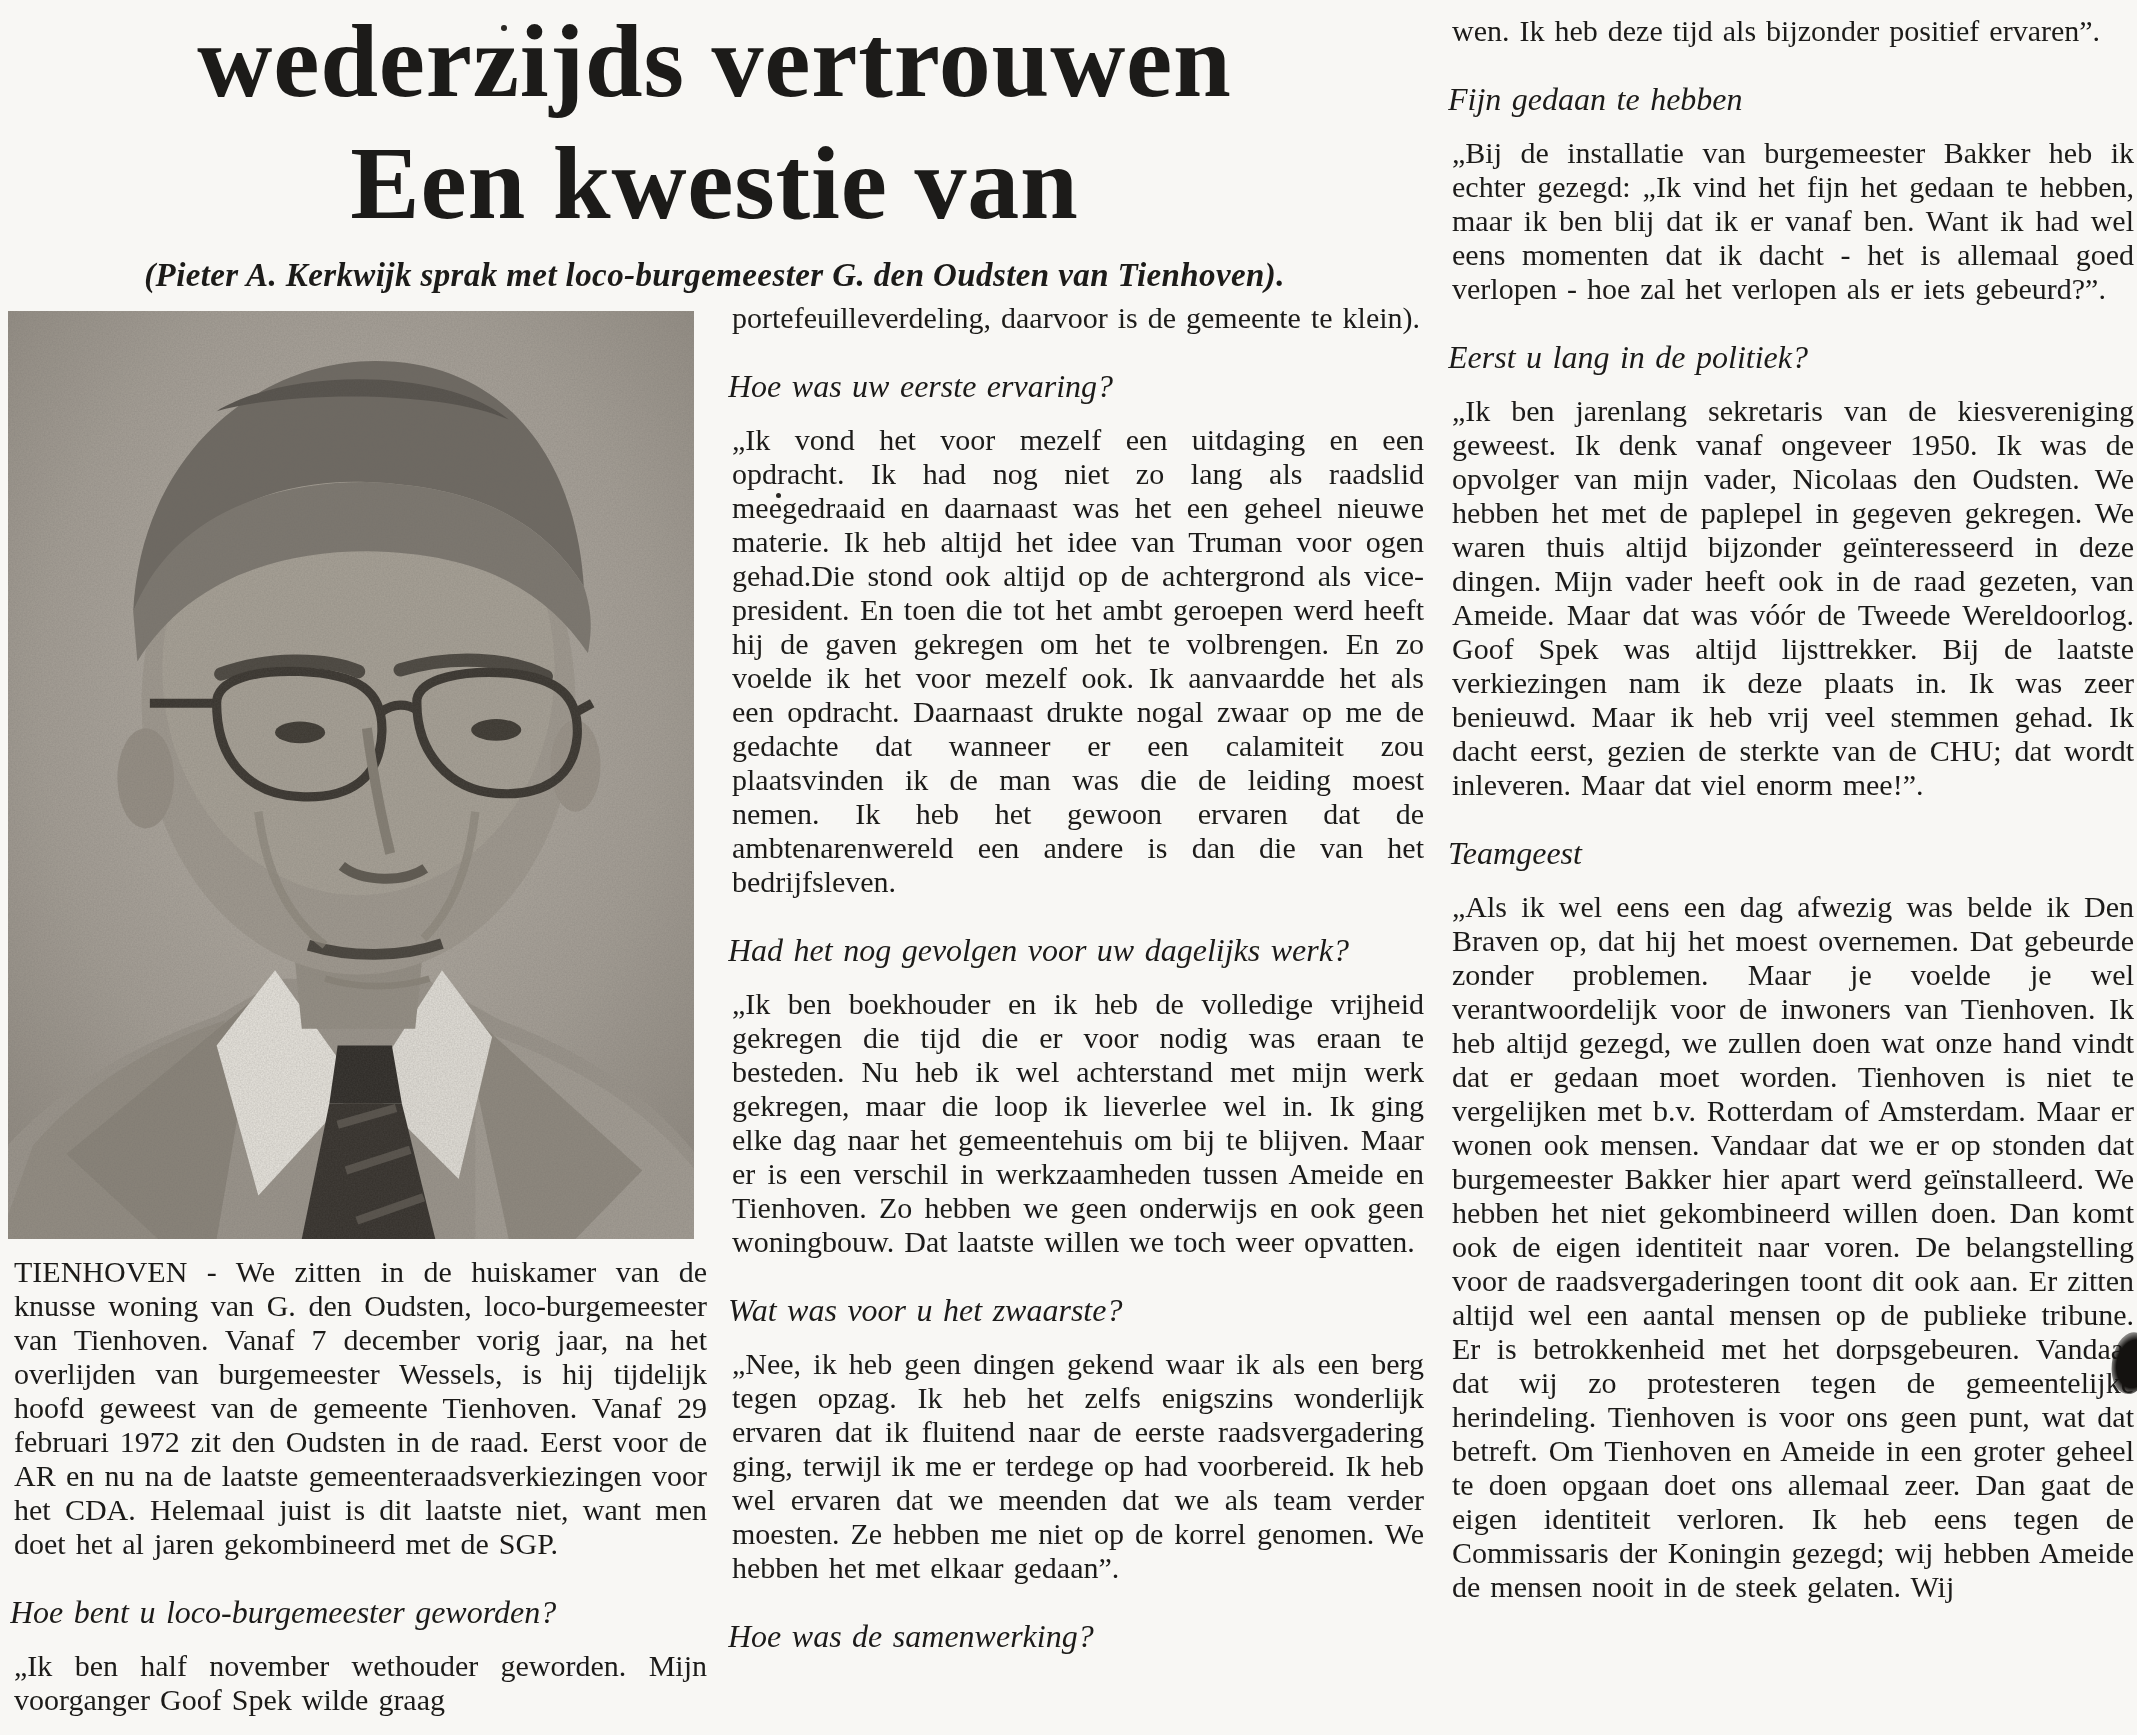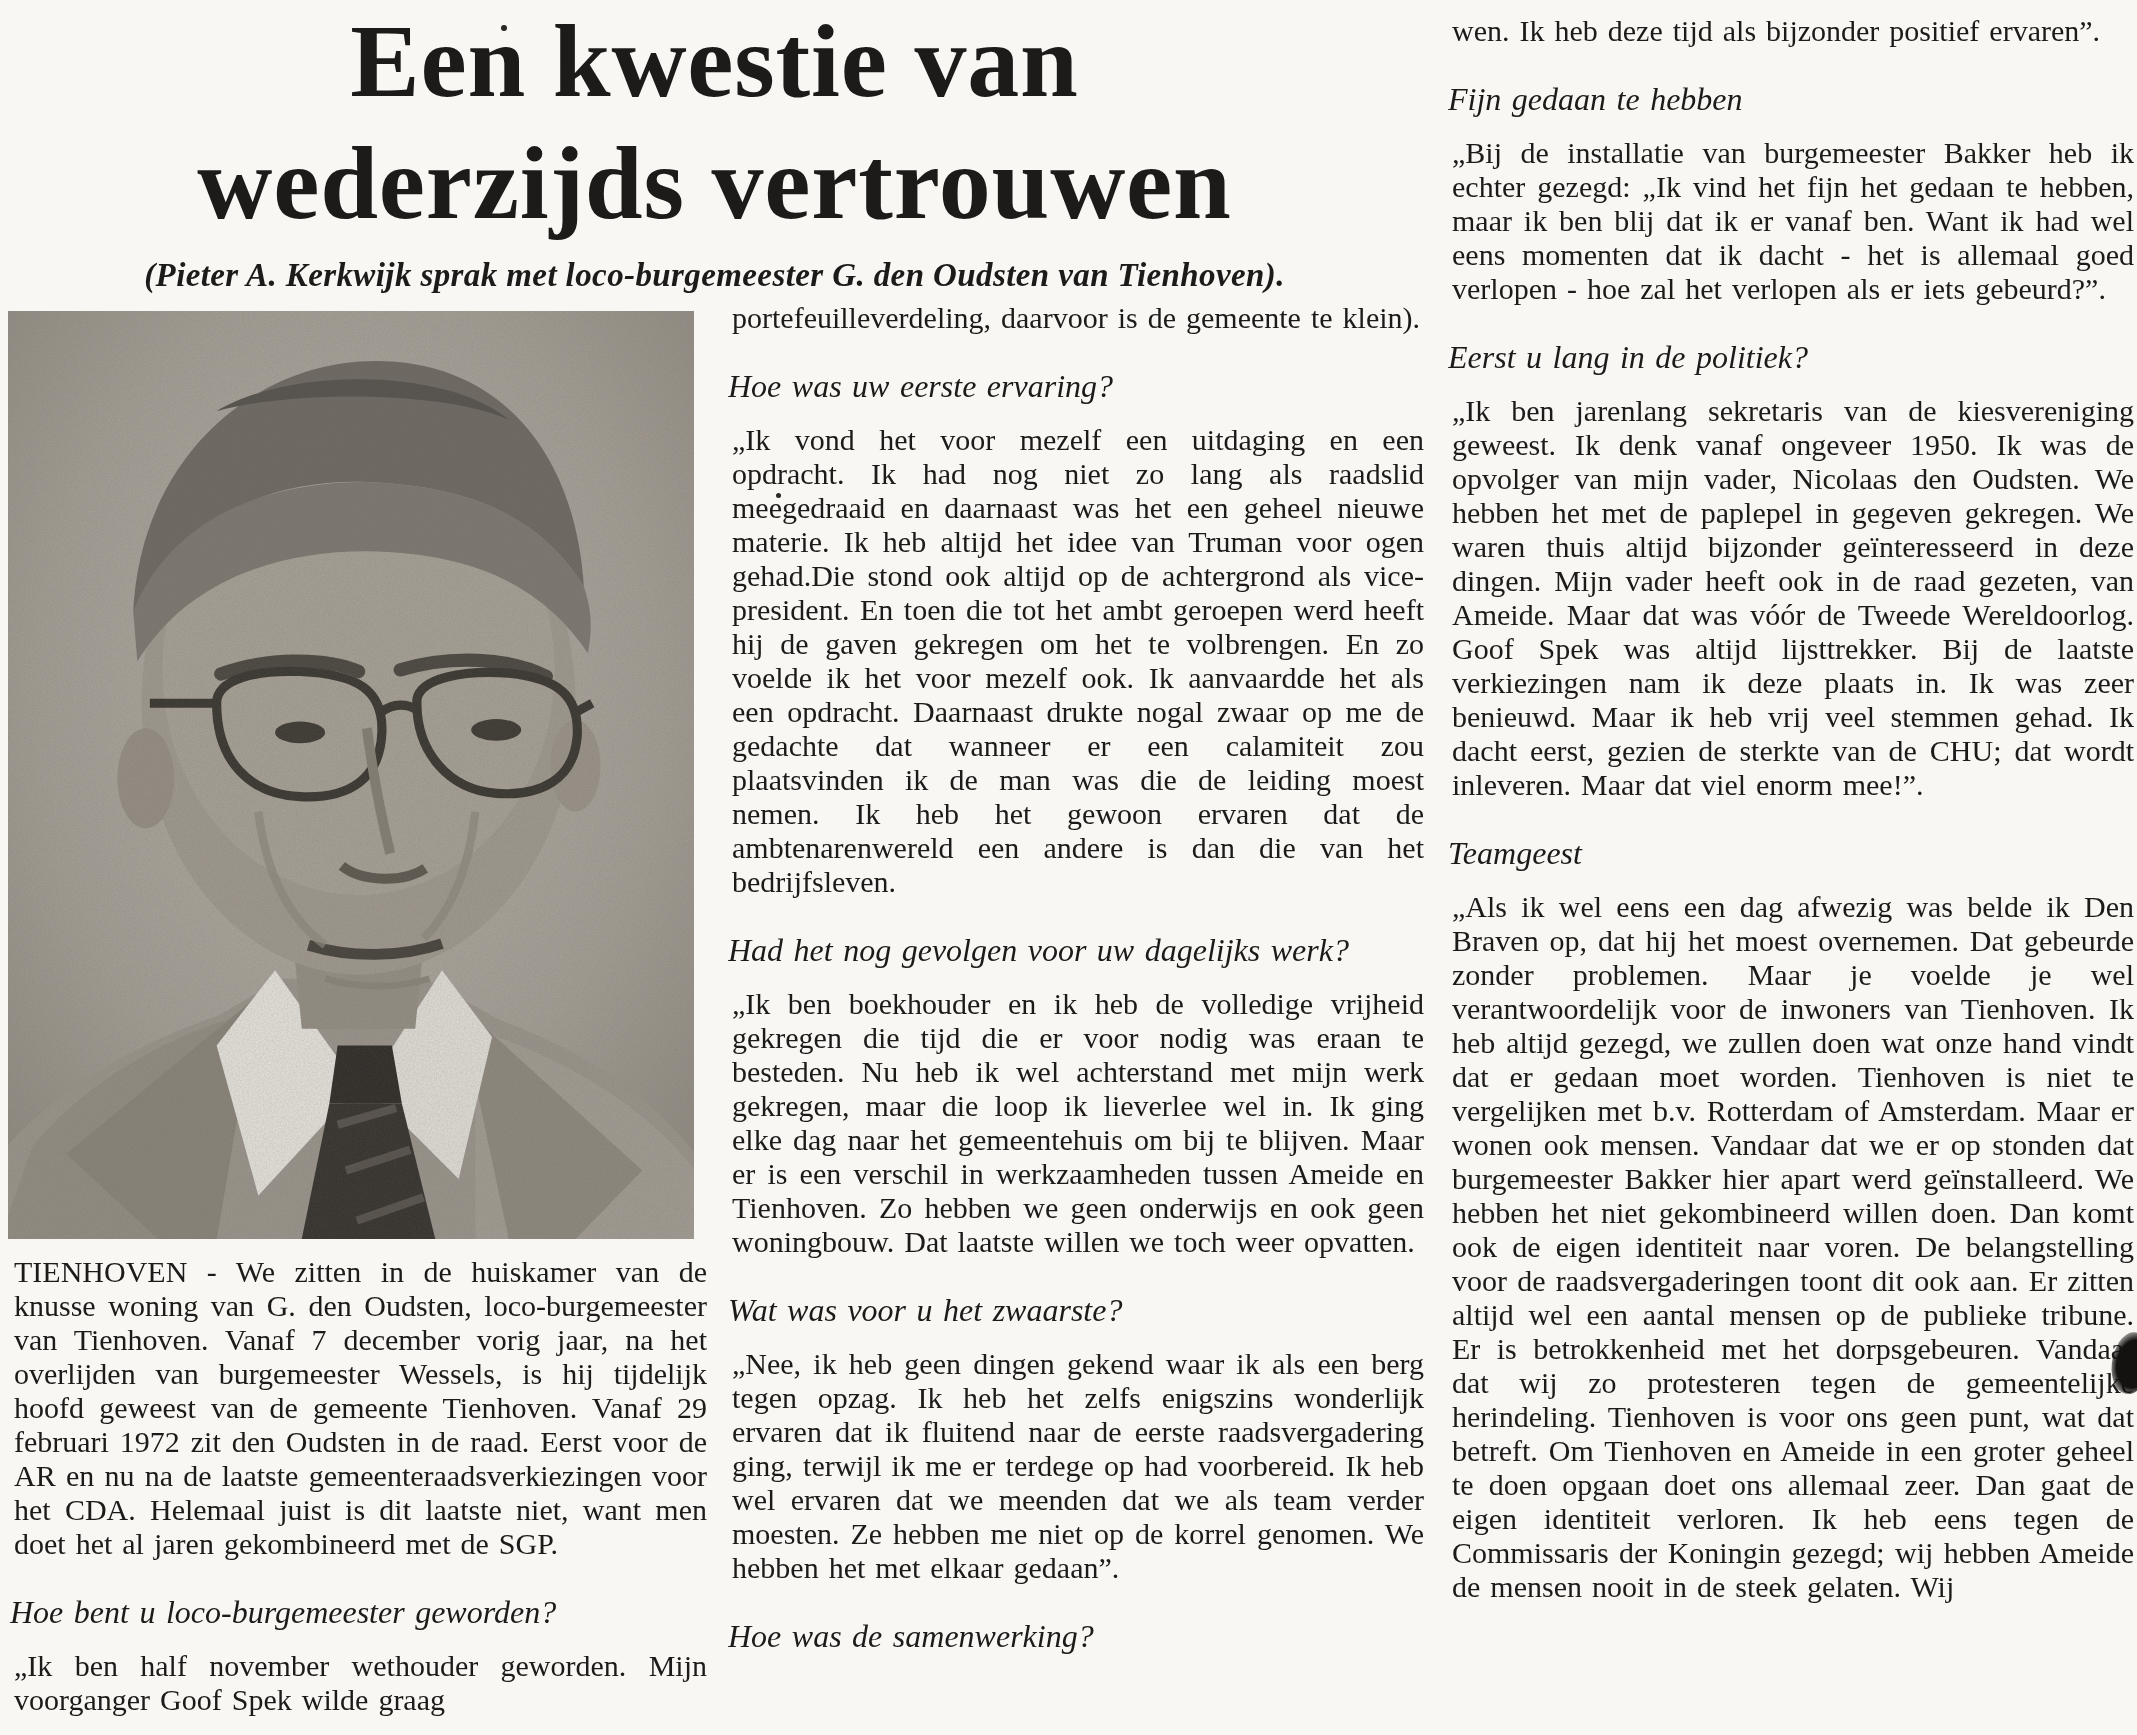--- a/index.html
+++ b/index.html
@@ -44,22 +44,22 @@
   }
   .speck{position:absolute;background:#2a2824;border-radius:50%;}
 </style>
 </head>
 <body>
 
 <div class="page">
 
   <div class="header">
     <div class="title">
+      <div>wederzijds vertrouwen</div>
       <div>Een kwestie van</div>
-      <div>wederzijds vertrouwen</div>
     </div>
     <div class="byline">(Pieter A. Kerkwijk sprak met loco-burgemeester G. den Oudsten van Tienhoven).</div>
   </div>
 
   <div class="photo" aria-label="Grainy halftone newspaper portrait of loco-burgemeester G. den Oudsten: older man with combed-back hair, large glasses, light suit, wide shirt collar and dark tie">
     <svg viewBox="0 0 822 1112" preserveAspectRatio="none">
       <defs>
         <filter id="grain" x="0" y="0" width="100%" height="100%">
           <feTurbulence type="fractalNoise" baseFrequency="0.55" numOctaves="2" stitchTiles="stitch"></feTurbulence>
           <feColorMatrix type="matrix" values="0 0 0 0 0.15  0 0 0 0 0.14  0 0 0 0 0.13  0 0 0 0.55 0"></feColorMatrix>

